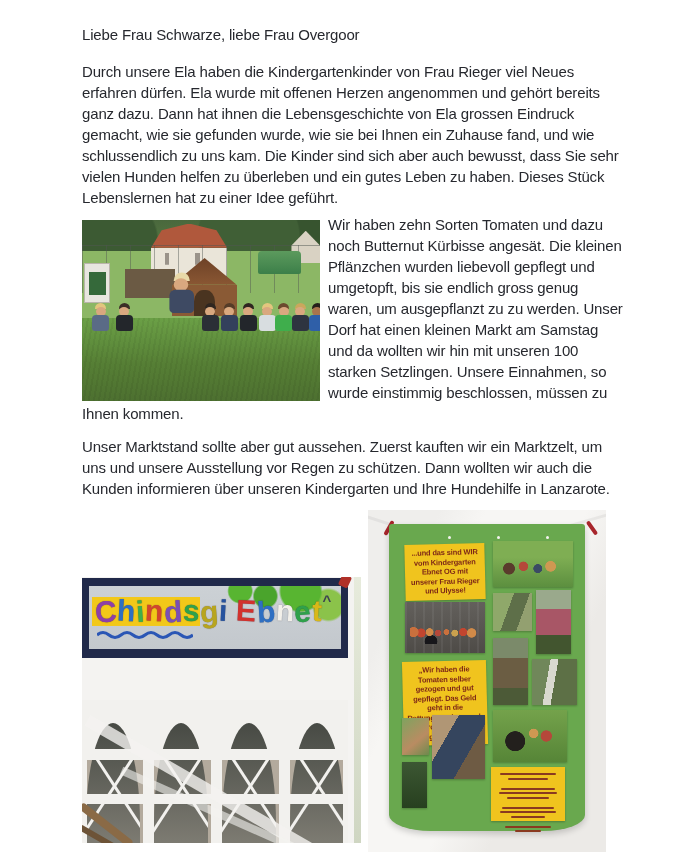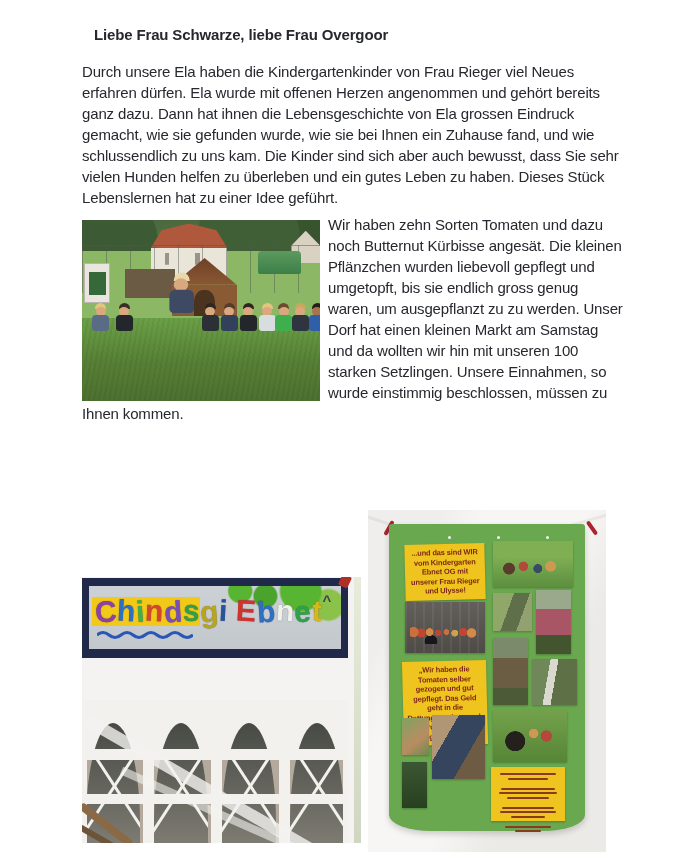--- a/index.html
+++ b/index.html
@@ -2,21 +2,21 @@
 <html><head>
 <meta charset="utf-8">
 <style>
   html,body{margin:0;padding:0;background:#e9e9e9;}
   .page{
     position:relative;width:680px;height:866px;margin:0 auto;background:#ffffff;
     font-family:"Liberation Sans",sans-serif;color:#26282e;font-size:15px;
     line-height:21px;letter-spacing:-0.15px;overflow:hidden;
   }
   p{margin:0;}
-  .salutation{position:absolute;left:94px;top:24px;width:543px;font-weight:bold;}
+  .salutation{position:absolute;left:82px;top:24px;width:543px;}
   .para1{position:absolute;left:82px;top:61px;width:543px;}
   .para2-region{position:absolute;left:82px;top:214px;width:543px;}
   .para3{position:absolute;left:82px;top:436px;width:543px;}
 
   
   .photo1{float:left;width:238px;height:181px;margin:6px 8px 2px 0;position:relative;overflow:hidden;background:#8cb765;}
   .p1-trees{position:absolute;left:0;top:0;width:100%;height:17%;
     background:radial-gradient(circle at 12% 70%,#3c5a33 0 22%,transparent 23%),
                radial-gradient(circle at 70% 55%,#405f36 0 30%,transparent 31%),
                radial-gradient(circle at 92% 70%,#37542f 0 26%,transparent 27%),
@@ -205,20 +205,21 @@
           <div class="fig" style="left: 95%; top: 46%;">
             <div class="hair" style="background: rgb(36, 31, 26);"></div>
             <div class="head" style="background: rgb(169, 116, 77);"></div>
             <div class="body" style="background: rgb(47, 95, 168);"></div>
           </div>
         </div>
     </div>
     <span>Wir haben zehn Sorten Tomaten und dazu noch Butternut Kürbisse angesät. Die kleinen Pflänzchen wurden liebevoll gepflegt und umgetopft, bis sie endlich gross genug waren, um  ausgepflanzt zu zu werden. Unser Dorf hat einen kleinen Markt am Samstag und da wollten wir hin mit unseren 100 starken Setzlingen. Unsere Einnahmen, so wurde einstimmig beschlossen, müssen zu Ihnen kommen.</span>
   </div>
 
+  <p class="para3">Unser Marktstand sollte aber gut aussehen. Zuerst kauften wir ein Marktzelt, um uns und unsere Ausstellung vor Regen zu schützen. Dann wollten wir auch die Kunden informieren über unseren Kindergarten und Ihre Hundehilfe in Lanzarote.</p>
 
   <div class="photo2">
     <div class="p2-sliver"></div>
     <div class="banner">
       <div class="banner-inner">
         <div class="banner-text"><span class="bl" style="color: rgb(142, 63, 168);">C</span><span class="bl" style="color: rgb(46, 111, 194);">h</span><span class="bl" style="color: rgb(63, 174, 76);">i</span><span class="bl" style="color: rgb(210, 69, 46);">n</span><span class="bl" style="color: rgb(122, 79, 181);">d</span><span class="bl" style="color: rgb(47, 161, 75);">s</span><span class="bl" style="color: rgb(184, 165, 31);">g</span><span class="bl" style="color: rgb(39, 83, 158);">i</span><span class="bl" style="color: rgb(0, 0, 0);"> </span><span class="bl" style="color: rgb(210, 50, 46);">E</span><span class="bl" style="color: rgb(46, 111, 194);">b</span><span class="bl" style="color: rgb(242, 240, 234);">n</span><span class="bl" style="color: rgb(47, 161, 75);">e</span><span class="bl" style="color: rgb(216, 184, 24);">t</span></div>
         <svg class="wave" width="96" height="10" viewBox="0 0 96 10">
           <path d="M0 5 Q6 0 12 5 T24 5 T36 5 T48 5 T60 5 T72 5 T84 5 T96 5" fill="none" stroke="#2a56b5" stroke-width="3"></path>
         </svg>
         <span class="banner-caret">^</span>

